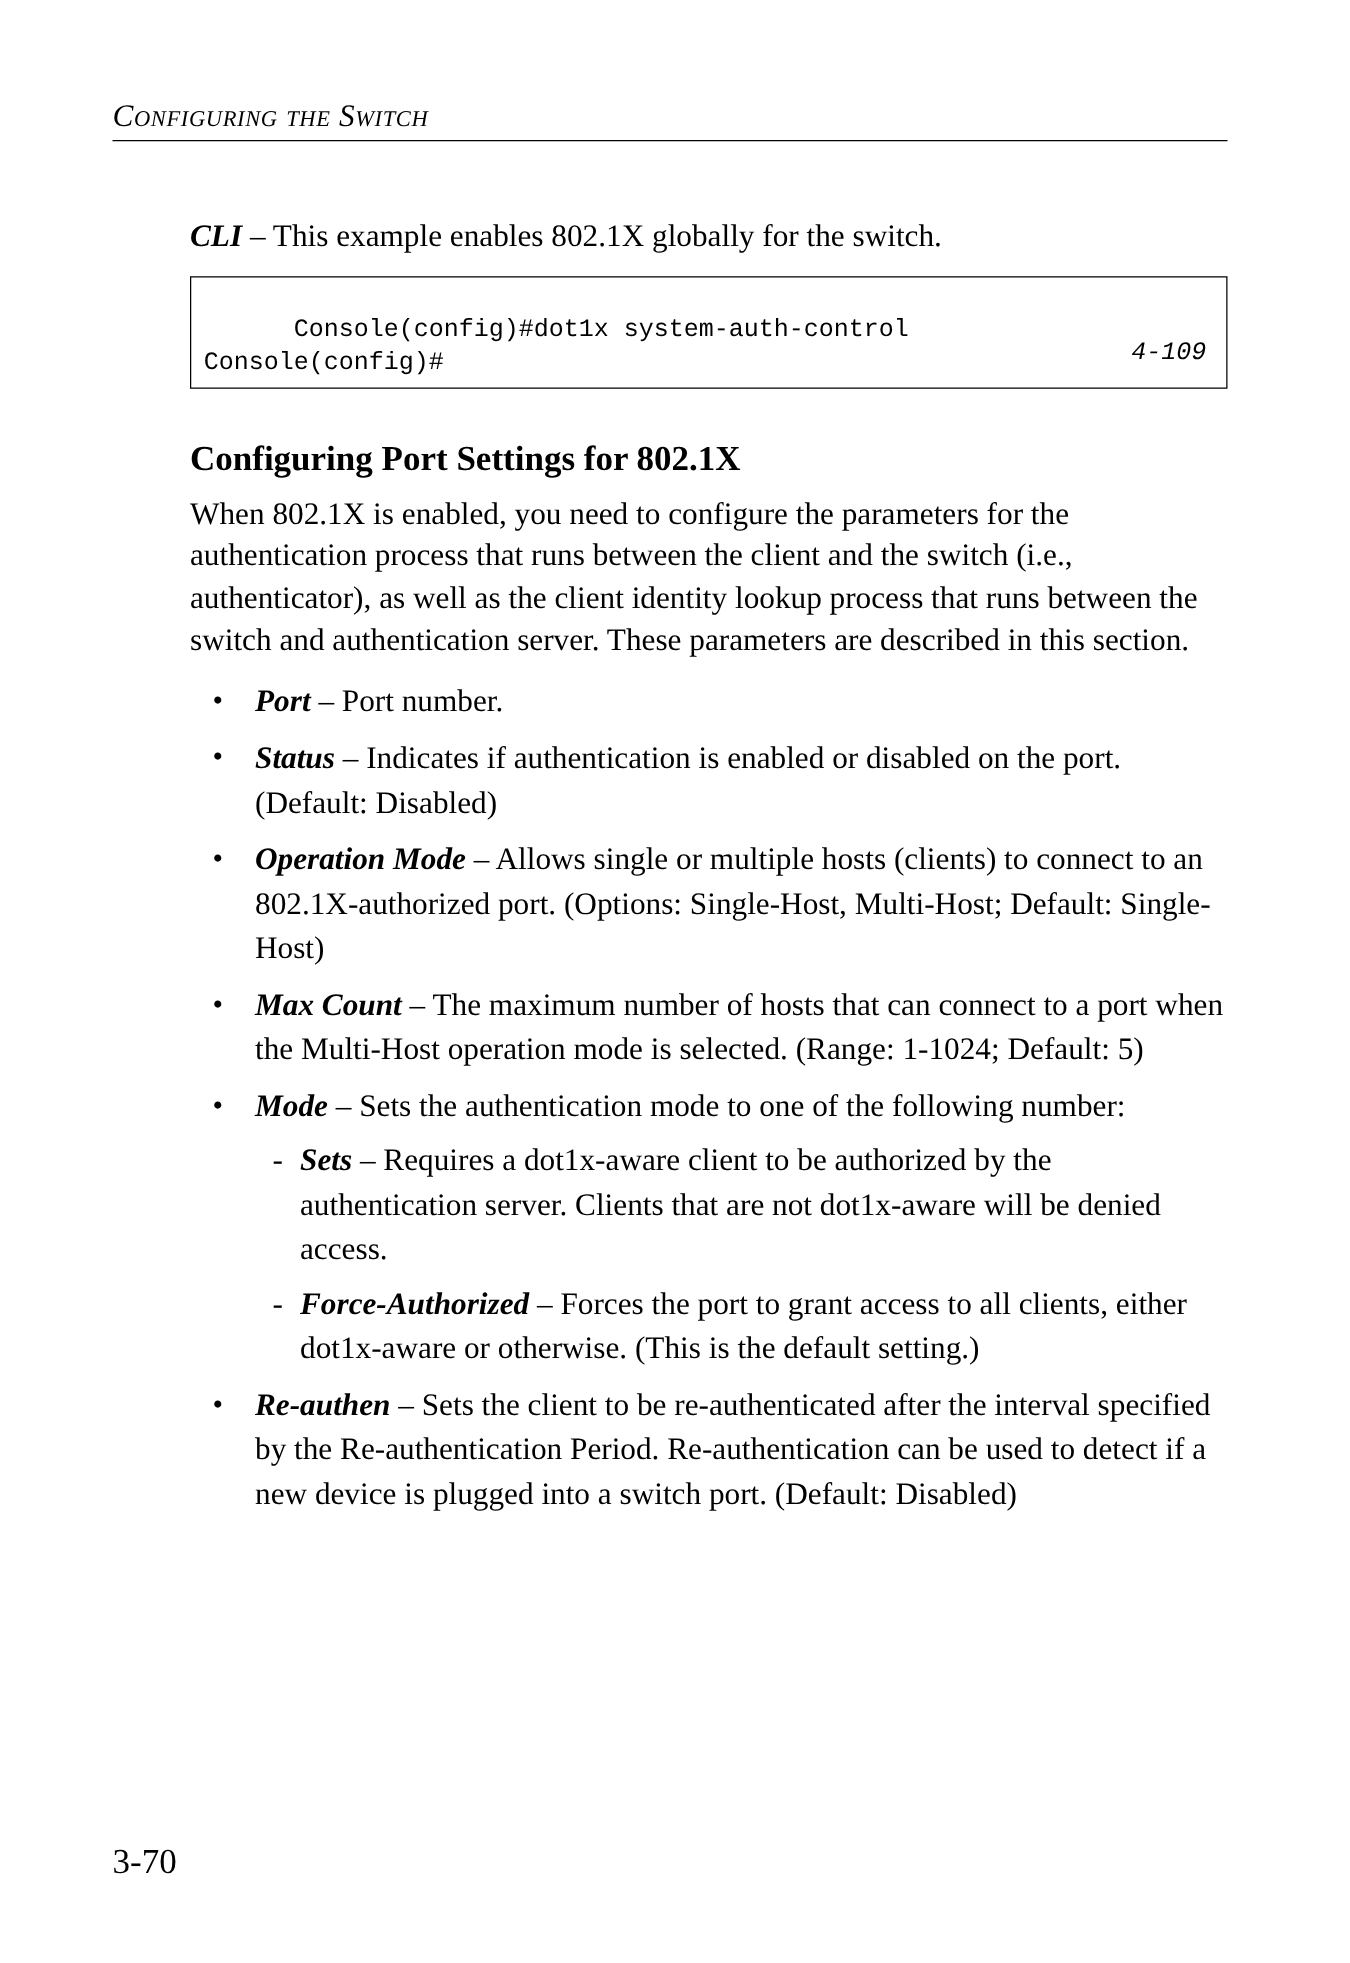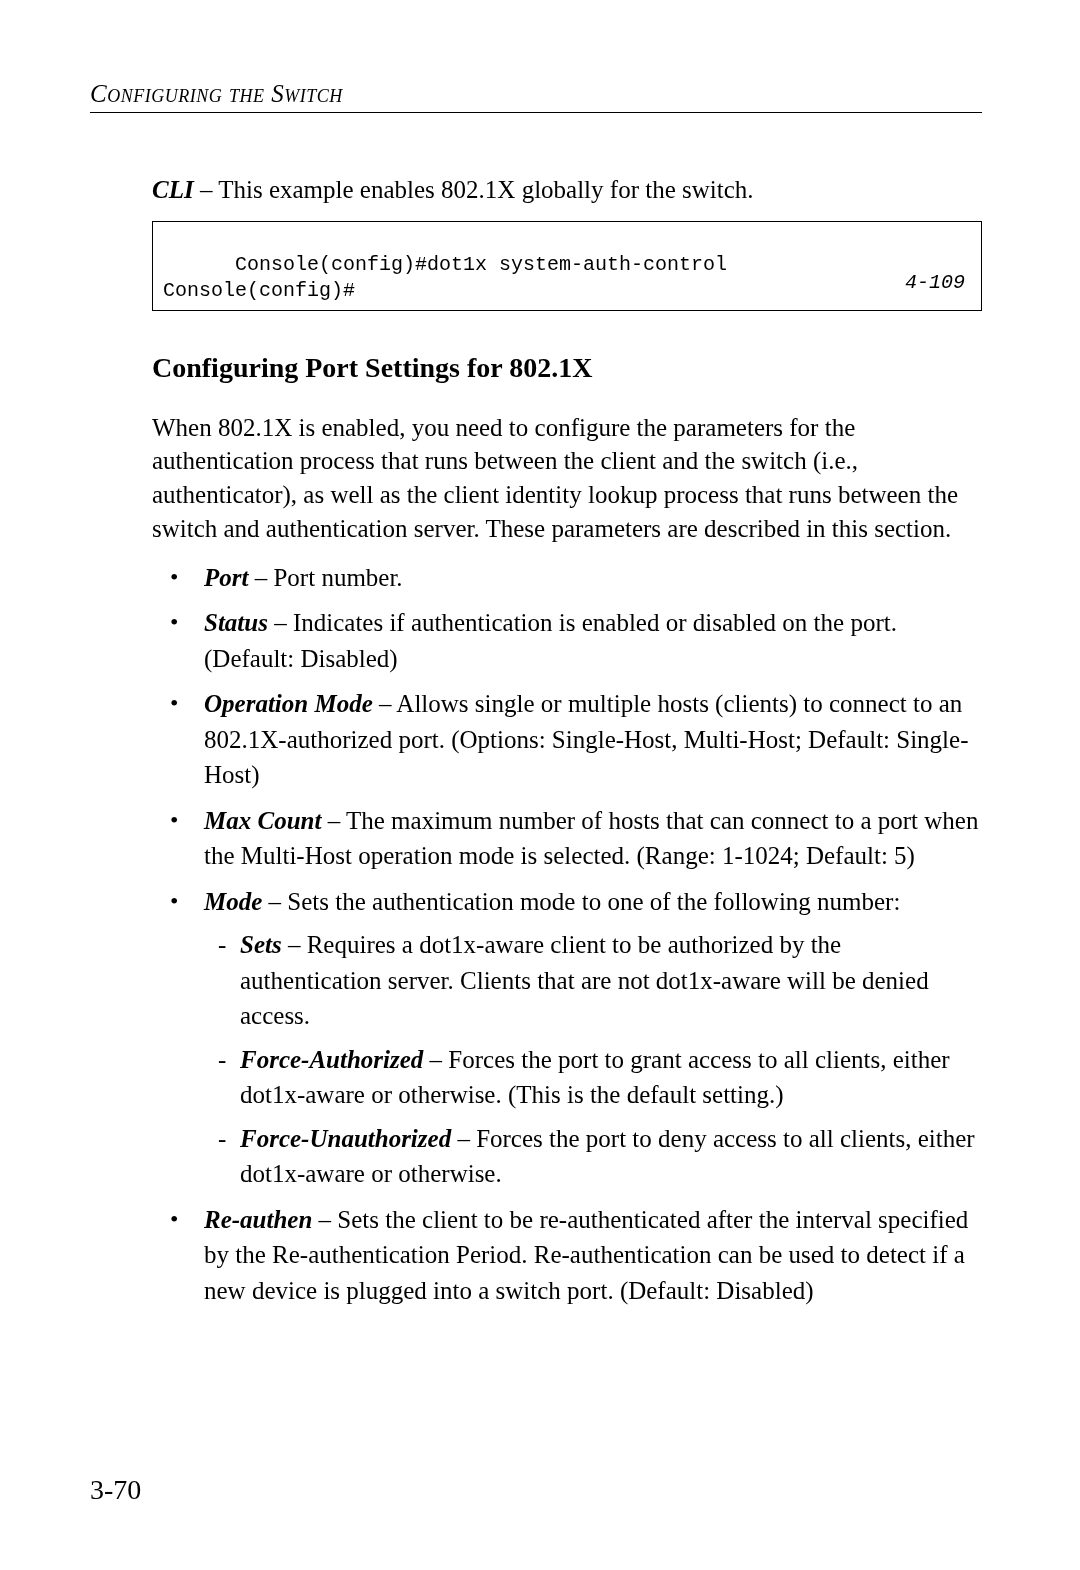--- a/index.html
+++ b/index.html
@@ -53,21 +53,21 @@
       right: 16px;
       top: 4px;
       font-style: italic;
       font-family: "Courier New", Courier, monospace;
       font-size: 20px;
       margin-top: 44px;
     }
     h2.section {
       font-size: 28px;
       font-weight: 700;
-      margin: 0 0 24px 0;
+      margin: 0 0 8px 0;
     }
     h3.subsection {
       font-size: 27px;
       font-weight: 700;
       margin: 36px 0 8px 0;
     }
     ul.bullets {
       list-style: none;
       padding-left: 0;
       margin: 0;
@@ -149,23 +149,20 @@
       </li>
       <li>
         <span class="bold">Mode</span><span> – Sets the authentication mode to one of the following number:</span>
         <ul class="sub">
           <li>
             <span class="bold">Sets</span><span> – Requires a dot1x-aware client to be authorized by the authentication server. Clients that are not dot1x-aware will be denied access.</span>
           </li>
           <li>
             <span class="bold">Force-Authorized</span><span> – Forces the port to grant access to all clients, either dot1x-aware or otherwise. (This is the default setting.)</span>
           </li>
-          <li>
-            <span class="bold">Force-Unauthorized</span><span> – Forces the port to deny access to all clients, either dot1x-aware or otherwise.</span>
-          </li>
         </ul>
       </li>
       <li>
         <span class="bold">Re-authen</span><span> – Sets the client to be re-authenticated after the interval specified by the Re-authentication Period. Re-authentication can be used to detect if a new device is plugged into a switch port. (Default: Disabled)</span>
       </li>
     </ul>
   </div>
 </div>
 
 <div class="page-num">3-70</div>

